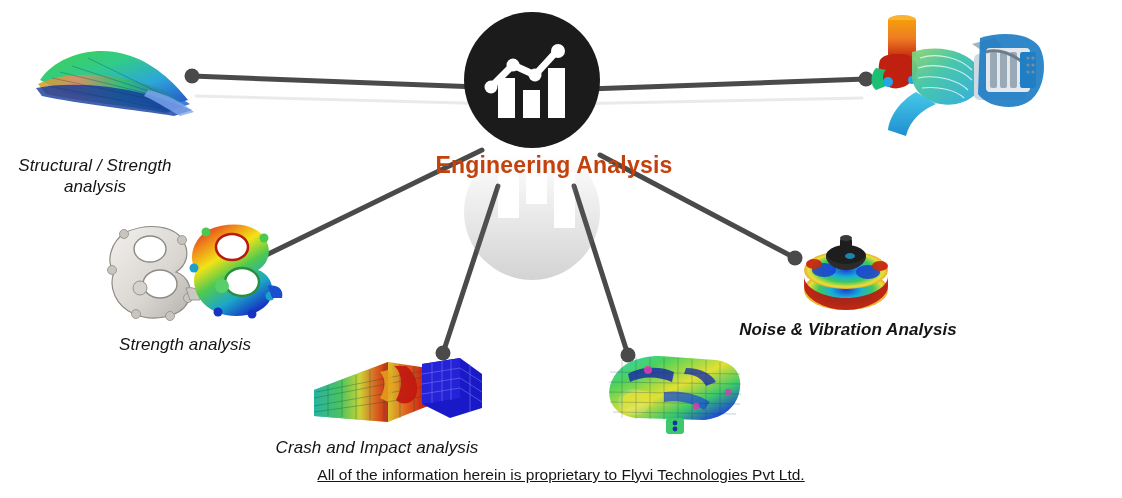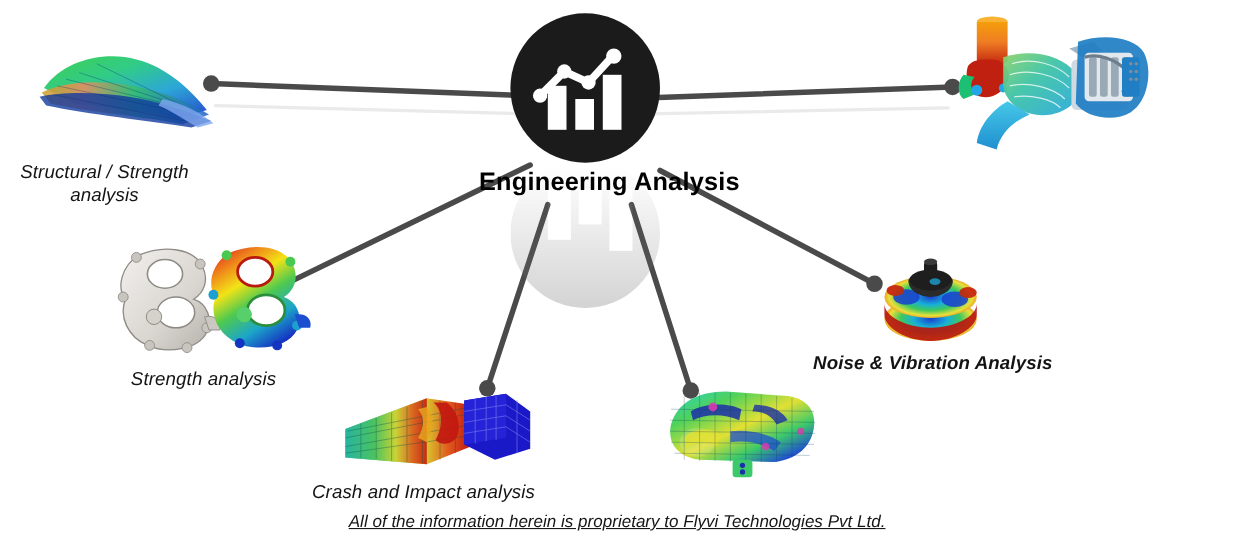--- a/index.html
+++ b/index.html
@@ -72,33 +72,33 @@
     background: #6e6e6e;
   }
   #hub-title {
     position: absolute;
     left: 404px; top: 152px;
     width: 300px;
     text-align: center;
     font-family: "Liberation Sans", sans-serif;
     font-weight: bold;
     font-size: 23px;
-    color: #000000;
+    color: #c2410c;
     letter-spacing: .2px;
   }
   #footer-note {
     position: absolute;
     left: 0; top: 466px;
     width: 1122px;
     text-align: center;
     font-family: "Liberation Sans", sans-serif;
     font-size: 15.5px;
     color: #161616;
   }
-  #footer-note span { text-decoration: underline; font-style: italic; }
+  #footer-note span { text-decoration: underline; }
 </style>
 </head>
 <body>
 
 <div id="canvas">
 
   <svg id="spokes" viewBox="0 0 1122 498" xmlns="http://www.w3.org/2000/svg">
     <g stroke="#4a4a4a" stroke-width="5" stroke-linecap="round" fill="none">
       <line x1="192" y1="76" x2="505" y2="88"></line>
       <line x1="866" y1="79" x2="560" y2="90"></line>
@@ -175,21 +175,21 @@
       <g stroke="#0b2d7a" stroke-width=".6" opacity=".5" fill="none">
         <path d="M24 50 L136 74"></path>
           <path d="M32 44 L130 68"></path>
           <path d="M44 38 L142 70"></path>
         <path d="M60 30 L150 74"></path>
           <path d="M20 58 L140 82"></path>
       </g>
       <path d="M120 62 C140 66 156 76 166 84 L152 88 C138 80 126 72 116 68 Z" fill="#7fa7f0" opacity=".8"></path>
     </svg>
   </div>
-  <div class="node-label" style="left:0px; top:147px; width:190px;">Structural / Strength
+  <div class="node-label" style="left:0px; top:156px; width:190px;">Structural / Strength
 analysis</div>
 
   <div class="thumb" style="left:868px; top:8px; width:180px; height:136px;">
     <svg width="180" height="136" viewBox="0 0 180 136" xmlns="http://www.w3.org/2000/svg">
       <defs>
         <linearGradient id="stackG" x1="0" y1="0" x2="0" y2="1">
           <stop offset="0%" stop-color="#f59e0b"></stop>
           <stop offset="45%" stop-color="#ef7d23"></stop>
           <stop offset="100%" stop-color="#c0200f"></stop>
         </linearGradient>
@@ -353,21 +353,21 @@
         <path d="M112 20 L150 14"></path>
           <path d="M112 30 L150 24"></path>
           <path d="M112 40 L150 34"></path>
         <path d="M150 14 L172 28"></path>
           <path d="M150 24 L172 38"></path>
           <path d="M150 34 L172 48"></path>
         <path d="M160 10 L160 58"></path>
       </g>
     </svg>
   </div>
-  <div class="node-label" style="left:268px; top:438px; width:234px;">Crash and Impact analysis</div>
+  <div class="node-label" style="left:260px; top:438px; width:234px;">Crash and Impact analysis</div>
 
   <div class="thumb" style="left:600px; top:348px; width:150px; height:86px;">
     <svg width="150" height="86" viewBox="0 0 150 86" xmlns="http://www.w3.org/2000/svg">
       <defs>
         <linearGradient id="fatG" x1="0" y1="0" x2="1" y2="1">
           <stop offset="0%" stop-color="#2bd2c8"></stop>
           <stop offset="25%" stop-color="#4fd25a"></stop>
           <stop offset="50%" stop-color="#e2e033"></stop>
           <stop offset="70%" stop-color="#3cc96a"></stop>
           <stop offset="88%" stop-color="#1f4fd0"></stop>

